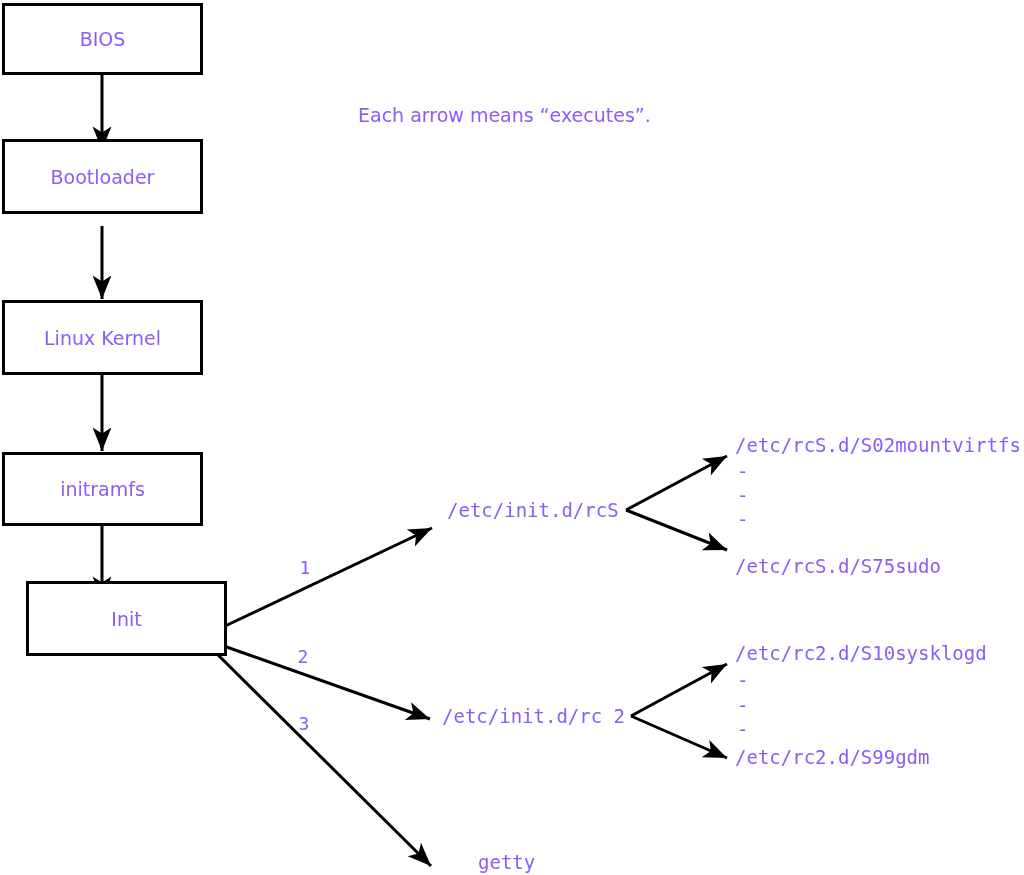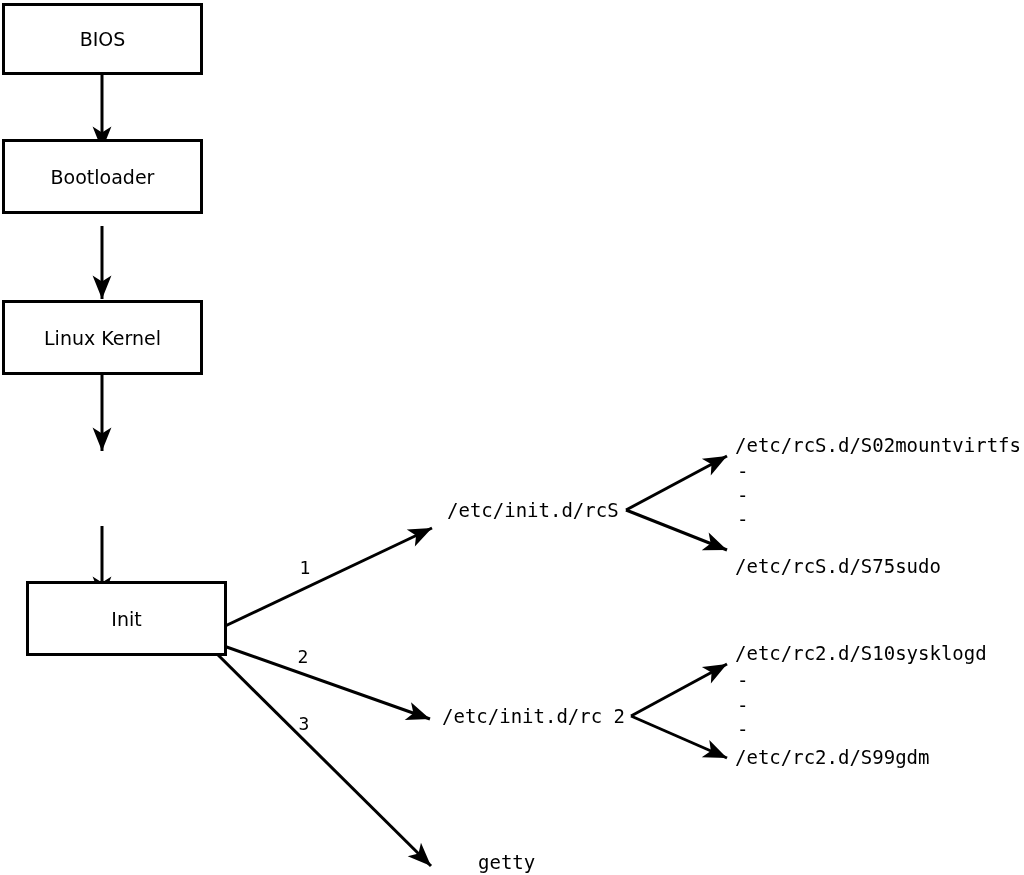--- a/index.html
+++ b/index.html
@@ -1,21 +1,21 @@
 <!DOCTYPE html>
 <html><head>
 <meta charset="utf-8">
 <style>
   html, body { margin: 0; padding: 0; background: #ffffff; }
   #canvas {
     position: relative;
     width: 1024px;
     height: 875px;
     background: #ffffff;
-    color: #000000;
+    color: #8b5cf6;
     font-family: "DejaVu Sans", "Liberation Sans", sans-serif;
     overflow: hidden;
   }
   .node-box {
     position: absolute;
     left: 2px;
     width: 195px;
     border: 3px solid #000000;
     background: #ffffff;
     display: flex;
@@ -86,24 +86,28 @@
 
   <div class="node-box" id="box-bios">
     <span>BIOS</span>
   </div>
   <div class="node-box" id="box-bootloader">
     <span>Bootloader</span>
   </div>
   <div class="node-box" id="box-kernel">
     <span>Linux Kernel</span>
   </div>
+  <div class="node-box" id="box-initramfs">
+    <span>initramfs</span>
+  </div>
   <div class="node-box" id="box-init">
     <span>Init</span>
   </div>
 
+  <div class="t" id="caption" style="left:358px; top:115px;">Each arrow means “executes”.</div>
 
   <div class="t num" style="left:305px; top:567px;">1</div>
   <div class="t num" style="left:303px; top:656px;">2</div>
   <div class="t num" style="left:304px; top:723px;">3</div>
 
   <div class="t mono" style="left:447px; top:510px;">/etc/init.d/rcS</div>
   <div class="t mono" style="left:442px; top:716px;">/etc/init.d/rc 2</div>
   <div class="t mono" style="left:450px; top:862px;margin-left:28px;">getty</div>
 
   <div class="t mono" style="left:735px; top:445px;">/etc/rcS.d/S02mountvirtfs</div>

